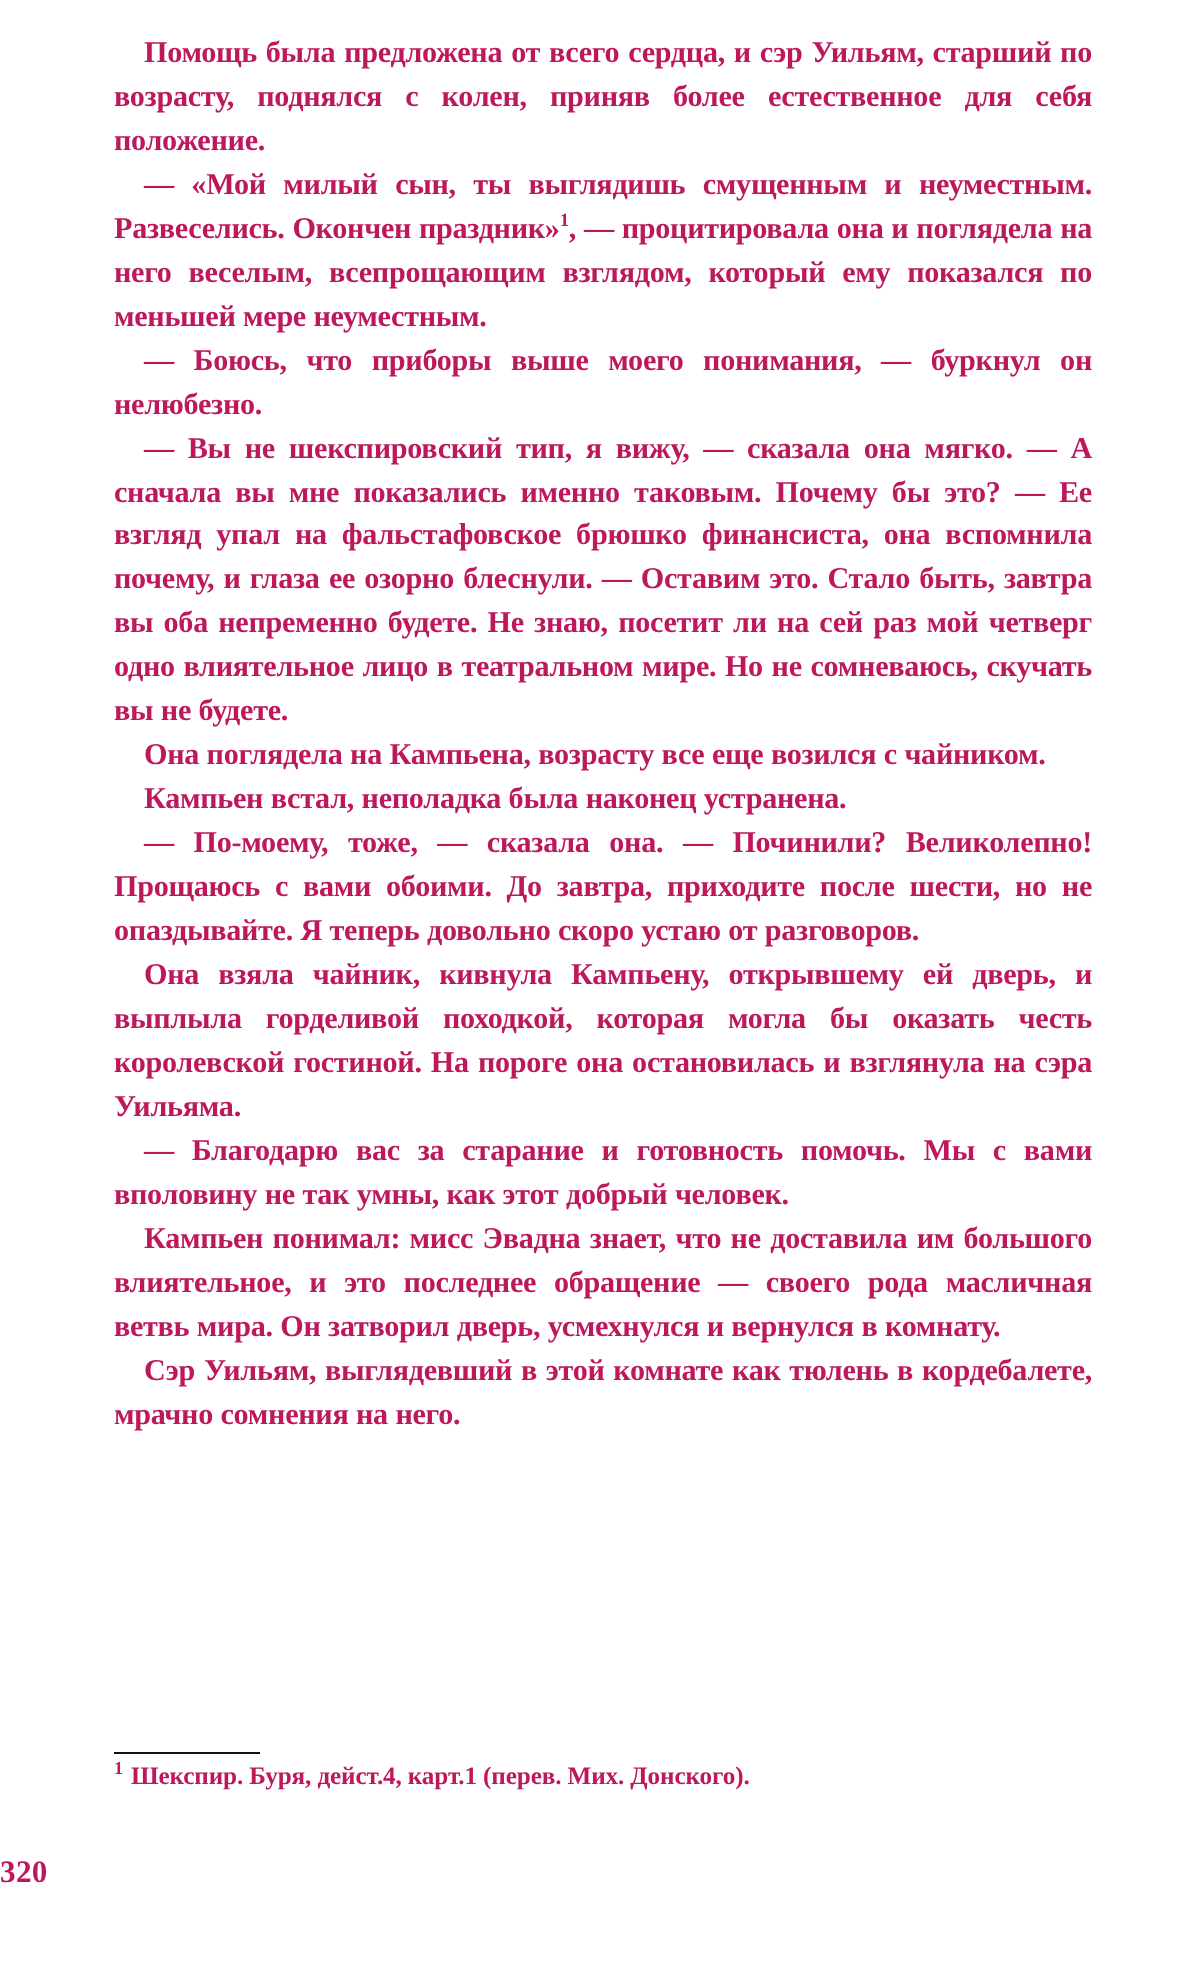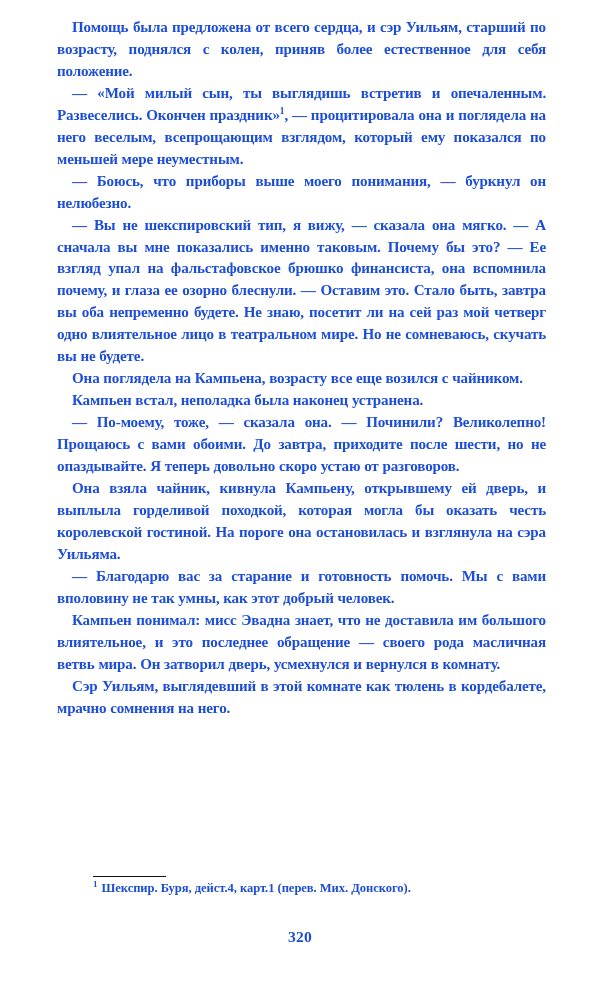--- a/index.html
+++ b/index.html
@@ -8,21 +8,21 @@
     background: #ffffff;
   }
 
   .page {
     position: relative;
     width: 600px;
     height: 993px;
     background: #ffffff;
     overflow: hidden;
     font-family: "Liberation Serif", "DejaVu Serif", serif;
-    color: #1d4ed8;
+    color: #be185d;
     -webkit-font-smoothing: antialiased;
   }
 
   .text-block {
     position: absolute;
     left: 57px;
     top: 17px;
     width: 489px;
   }
 
@@ -48,21 +48,20 @@
     vertical-align: super;
     line-height: 0;
   }
 
   
   .footnote-zone {
     position: absolute;
     left: 57px;
     top: 876px;
     width: 489px;
-    margin-left: 36px;
   }
 
   .footnote-rule {
     width: 73px;
     height: 0;
     border-top: 1.6px solid #121212;
     margin: 0 0 3px 0;
   }
 
   .footnote {
@@ -81,37 +80,37 @@
     font-weight: 700;
     margin-right: 4px;
   }
 
   
   .folio {
     position: absolute;
     left: 0;
     top: 928px;
     width: 600px;
-    text-align: center;
+    text-align: left;
     font-size: 15.6px;
     font-weight: 700;
     letter-spacing: 0.01em;
   }
 </style>
 </head>
 <body>
 
 <div class="page">
 
   <div class="text-block">
 
     <p class="para">Помощь была предложена от всего сердца, и сэр Уильям, старший по возрасту, поднялся с колен, приняв более естественное для себя положение.</p>
 
 
-    <p class="para dash"><span>— «Мой милый сын, ты выглядишь встретив и опечаленным. Развеселись. Окончен праздник»</span><sup class="fn-ref">1</sup><span>, — процитировала она и поглядела на него веселым, всепрощающим взглядом, который ему показался по меньшей мере неуместным.</span></p>
+    <p class="para dash"><span>— «Мой милый сын, ты выглядишь смущенным и неуместным. Развеселись. Окончен праздник»</span><sup class="fn-ref">1</sup><span>, — процитировала она и поглядела на него веселым, всепрощающим взглядом, который ему показался по меньшей мере неуместным.</span></p>
 
     <p class="para dash">— Боюсь, что приборы выше моего понимания, — буркнул он нелюбезно.</p>
 
 
     <p class="para dash">— Вы не шекспировский тип, я вижу, — сказала она мягко. — А сначала вы мне показались именно таковым. Почему бы это? — Ее взгляд упал на фальстафовское брюшко финансиста, она вспомнила почему, и глаза ее озорно блеснули. — Оставим это. Стало быть, завтра вы оба непременно будете. Не знаю, посетит ли на сей раз мой четверг одно влиятельное лицо в театральном мире. Но не сомневаюсь, скучать вы не будете.</p>
 
     <p class="para">Она поглядела на Кампьена, возрасту все еще возился с чайником.</p>
 
 
     <p class="para">Кампьен встал, неполадка была наконец устранена.</p>

